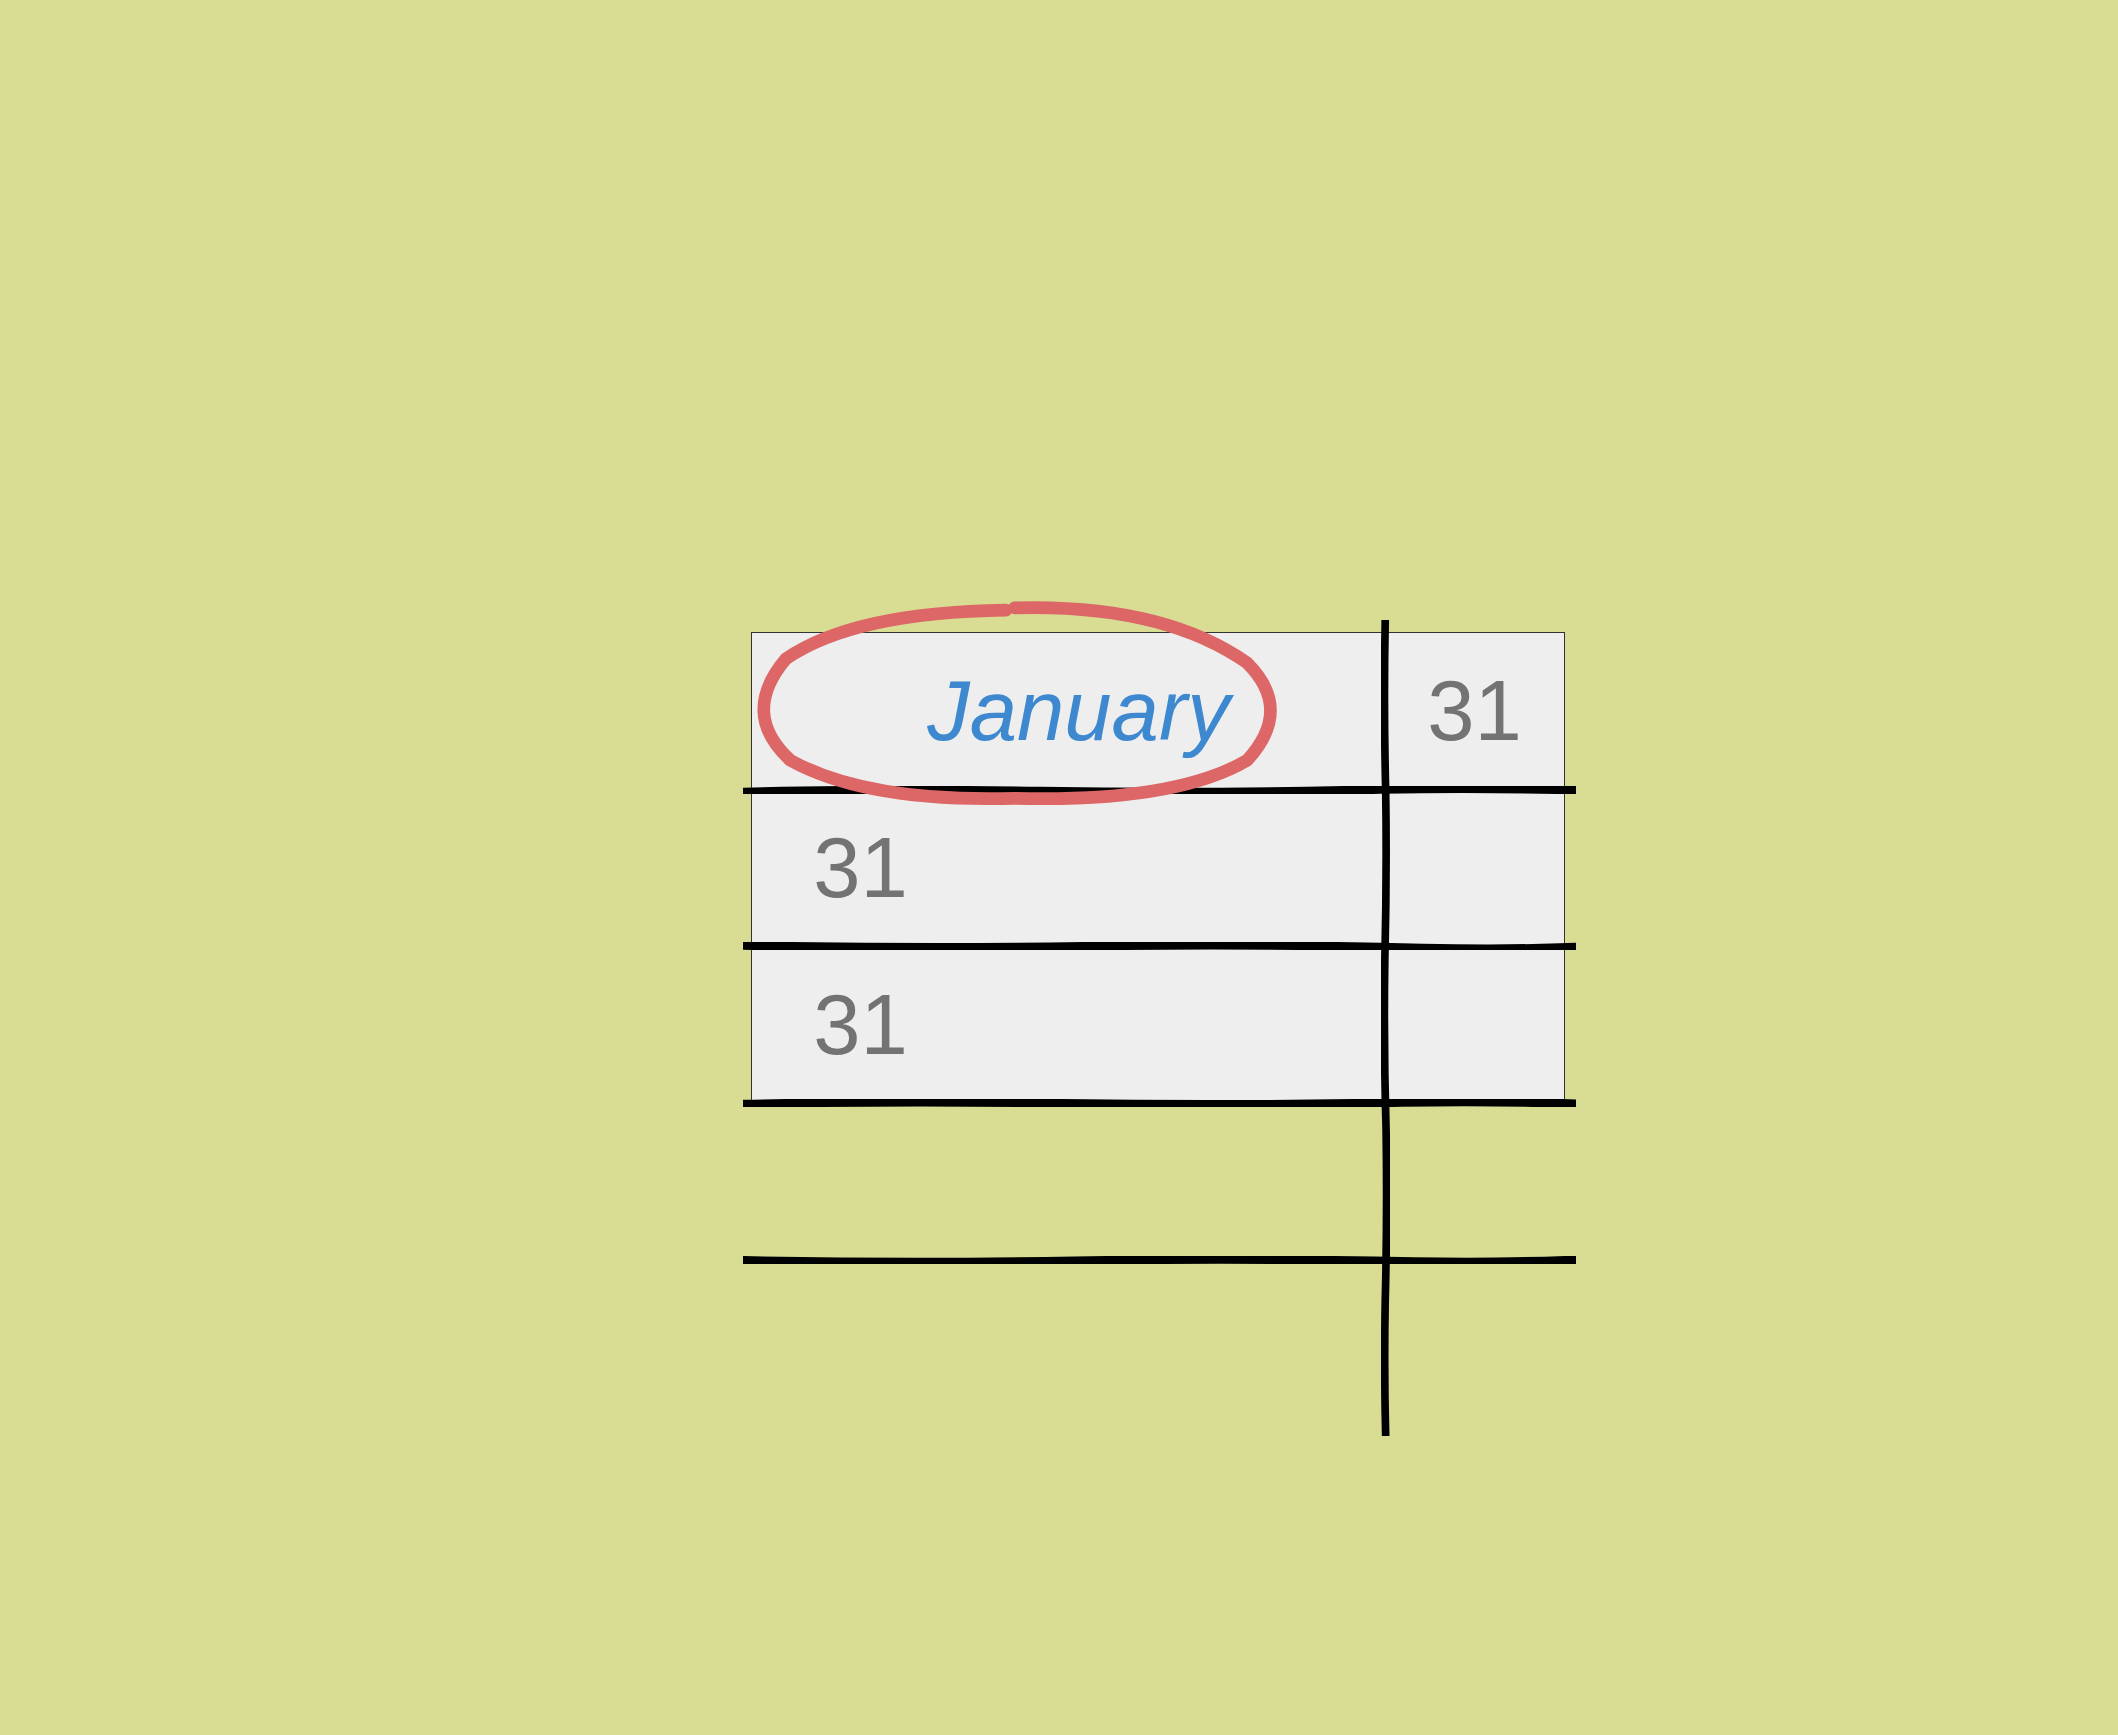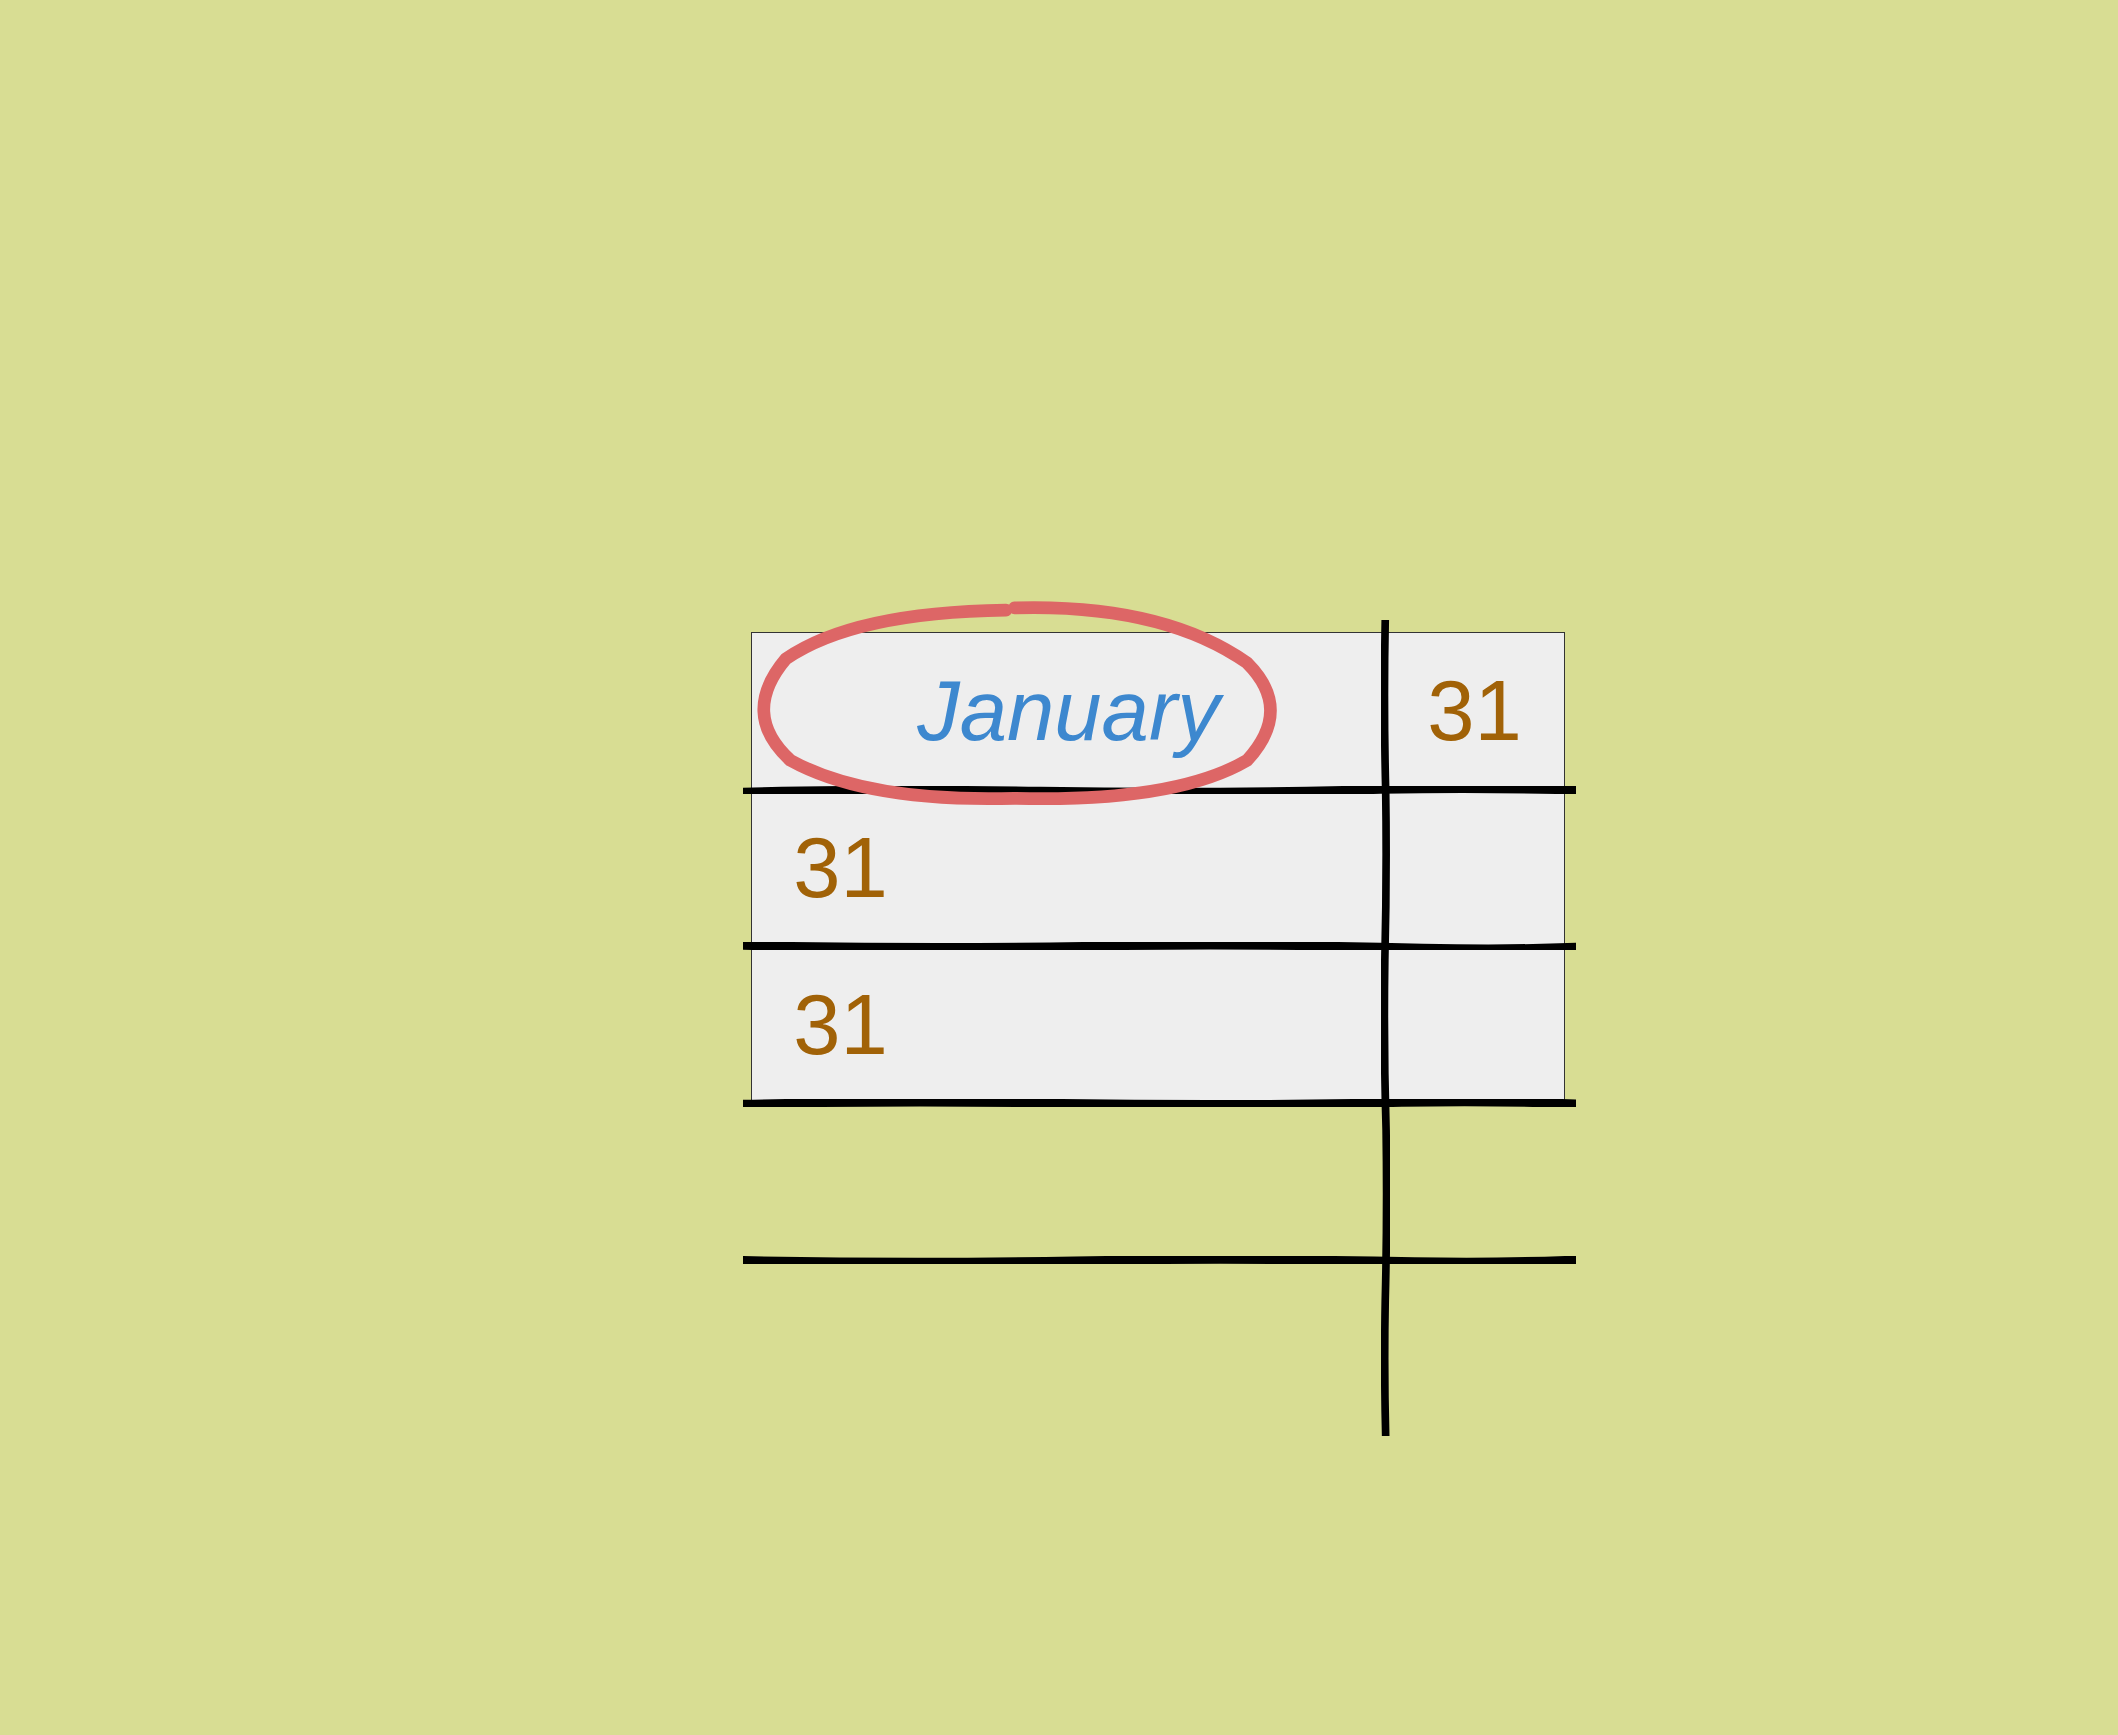--- a/index.html
+++ b/index.html
@@ -22,38 +22,39 @@
     .table-box {
       background-color: #eeeeee;
       border: 1.7px solid #333;
       width: 814px;
       position: relative;
     }
     .row {
       display: flex;
       height: 157px;
       position: relative;
+      padding-left: 20px;
     }
     .month-cell {
       flex: 1;
       display: flex;
       align-items: center;
       justify-content: center;
       font-size: 85px;
       color: #3d88cf;
       font-weight: 500;
       font-style: italic;
     }
     .days-cell {
       width: 178px;
       display: flex;
       align-items: center;
       justify-content: center;
       font-size: 85px;
-      color: #a16207;
+      color: #737373;
       font-weight: 500;
     }
     .hand-line-h {
       position: absolute;
       left: -8.5px;
       right: -8.5px;
       height: 8.5px;
       pointer-events: none;
     }
     .hand-line-v {

